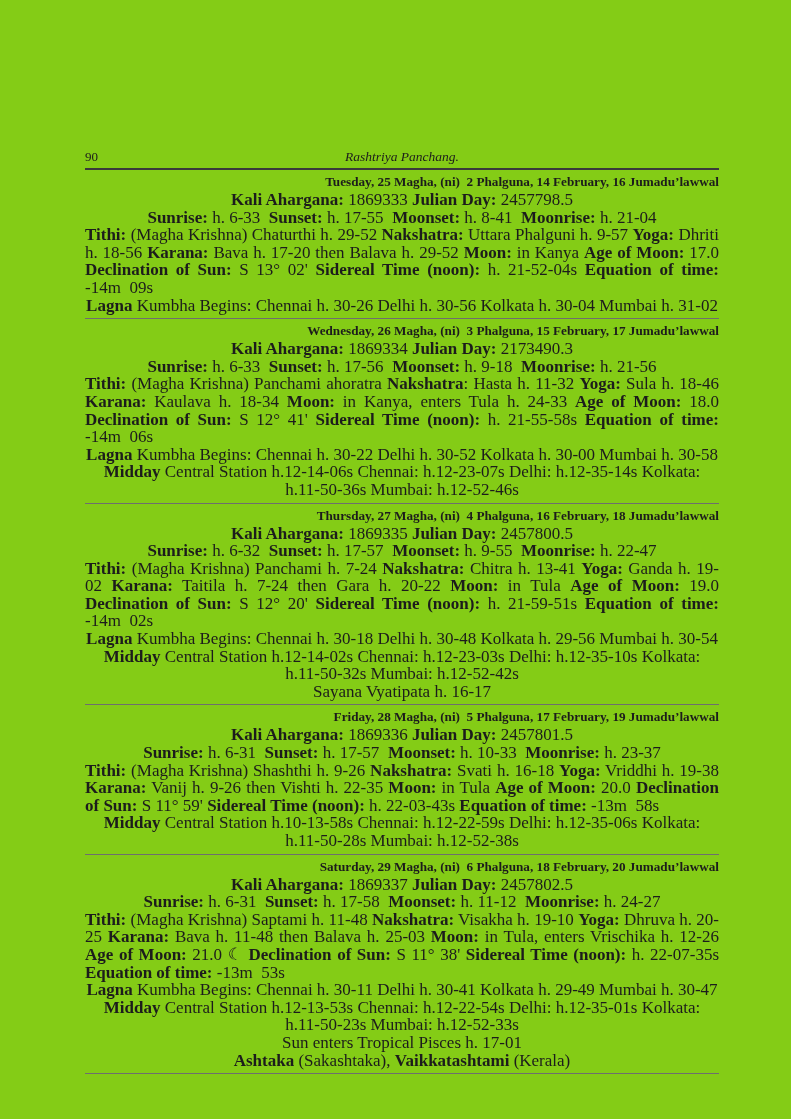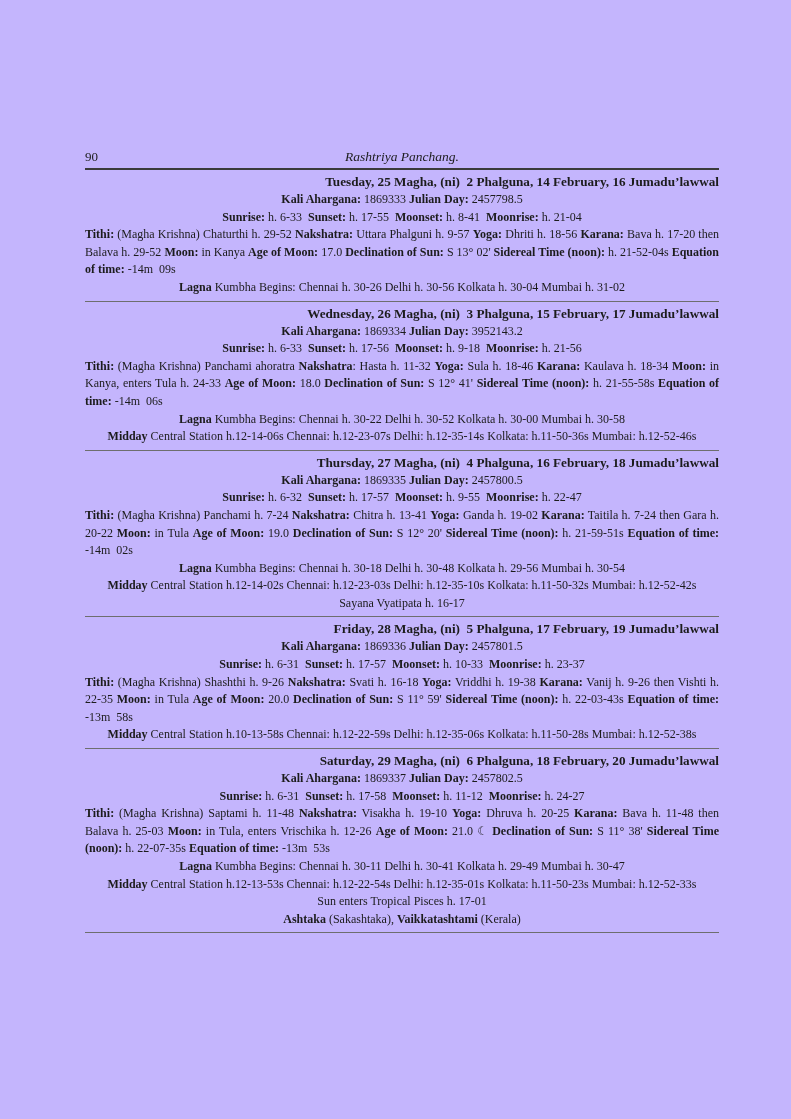--- a/index.html
+++ b/index.html
@@ -6,21 +6,21 @@
   body {
     width: 791px; height: 1119px;
     background: #ffffff;
     font-family: "Liberation Serif", "DejaVu Serif", serif;
     color: #1c1c1c;
     -webkit-font-smoothing: antialiased;
   }
   .page {
     position: relative;
     width: 791px; height: 1119px;
-    background: #c4b5fd;
+    background: #84cc16;
     overflow: hidden;
   }
   .content {
     position: absolute;
     left: 85px; top: 149px;
     width: 634px;
   }
   .header {
     position: relative;
     text-align: center;
@@ -34,21 +34,21 @@
     position: absolute;
     left: 0; top: 0;
     font-style: normal;
     font-size: 13px;
   }
   .day {
     padding: 3px 0 4px;
     border-bottom: 1px solid #6e6e6e;
   }
   .ln {
-    font-size: 12px;
+    font-size: 17px;
     line-height: 17.6px;
   }
   .c { text-align: center; }
   .j { text-align: justify; }
   .title-ln {
     font-weight: 700;
     font-size: 13.2px;
     line-height: 18px;
     text-align: right;
   }
@@ -68,21 +68,21 @@
     <section class="day">
       <div class="ln title-ln">Tuesday, 25 Magha, (ni)&nbsp; 2 Phalguna, 14 February, 16 Jumadu’lawwal</div>
       <div class="ln c"><span class="b">Kali Ahargana:</span><span> 1869333 </span><span class="b">Julian Day:</span><span> 2457798.5</span></div>
       <div class="ln c"><span class="b">Sunrise:</span><span> h. 6-33&nbsp; </span><span class="b">Sunset:</span><span> h. 17-55&nbsp; </span><span class="b">Moonset:</span><span> h. 8-41&nbsp; </span><span class="b">Moonrise:</span><span> h. 21-04</span></div>
       <div class="ln j"><span class="b">Tithi:</span><span> (Magha Krishna) Chaturthi h. 29-52 </span><span class="b">Nakshatra:</span><span> Uttara Phalguni h. 9-57 </span><span class="b">Yoga:</span><span> Dhriti h. 18-56 </span><span class="b">Karana:</span><span> Bava h. 17-20 then Balava h. 29-52 </span><span class="b">Moon:</span><span> in Kanya </span><span class="b">Age of Moon:</span><span> 17.0 </span><span class="b">Declination of Sun:</span><span> S 13° 02' </span><span class="b">Sidereal Time (noon):</span><span> h. 21-52-04s </span><span class="b">Equation of time:</span><span> -14m&nbsp; 09s</span></div>
       <div class="ln c"><span class="b">Lagna</span><span> Kumbha Begins: Chennai h. 30-26 Delhi h. 30-56 Kolkata h. 30-04 Mumbai h. 31-02</span></div>
     </section>
 
     <section class="day">
       <div class="ln title-ln">Wednesday, 26 Magha, (ni)&nbsp; 3 Phalguna, 15 February, 17 Jumadu’lawwal</div>
-      <div class="ln c"><span class="b">Kali Ahargana:</span><span> 1869334 </span><span class="b">Julian Day:</span><span> 3952143.2</span></div>
+      <div class="ln c"><span class="b">Kali Ahargana:</span><span> 1869334 </span><span class="b">Julian Day:</span><span> 2173490.3</span></div>
       <div class="ln c"><span class="b">Sunrise:</span><span> h. 6-33&nbsp; </span><span class="b">Sunset:</span><span> h. 17-56&nbsp; </span><span class="b">Moonset:</span><span> h. 9-18&nbsp; </span><span class="b">Moonrise:</span><span> h. 21-56</span></div>
       <div class="ln j"><span class="b">Tithi:</span><span> (Magha Krishna) Panchami ahoratra </span><span class="b">Nakshatra</span><span>: Hasta h. 11-32 </span><span class="b">Yoga:</span><span> Sula h. 18-46 </span><span class="b">Karana:</span><span> Kaulava h. 18-34 </span><span class="b">Moon:</span><span> in Kanya, enters Tula h. 24-33 </span><span class="b">Age of Moon:</span><span> 18.0 </span><span class="b">Declination of Sun:</span><span> S 12° 41' </span><span class="b">Sidereal Time (noon):</span><span> h. 21-55-58s </span><span class="b">Equation of time:</span><span> -14m&nbsp; 06s</span></div>
       <div class="ln c"><span class="b">Lagna</span><span> Kumbha Begins: Chennai h. 30-22 Delhi h. 30-52 Kolkata h. 30-00 Mumbai h. 30-58</span></div>
       <div class="ln c"><span class="b">Midday</span><span> Central Station h.12-14-06s Chennai: h.12-23-07s Delhi: h.12-35-14s Kolkata: h.11-50-36s Mumbai: h.12-52-46s</span></div>
     </section>
 
     <section class="day">
       <div class="ln title-ln">Thursday, 27 Magha, (ni)&nbsp; 4 Phalguna, 16 February, 18 Jumadu’lawwal</div>
       <div class="ln c"><span class="b">Kali Ahargana:</span><span> 1869335 </span><span class="b">Julian Day:</span><span> 2457800.5</span></div>
       <div class="ln c"><span class="b">Sunrise:</span><span> h. 6-32&nbsp; </span><span class="b">Sunset:</span><span> h. 17-57&nbsp; </span><span class="b">Moonset:</span><span> h. 9-55&nbsp; </span><span class="b">Moonrise:</span><span> h. 22-47</span></div>

